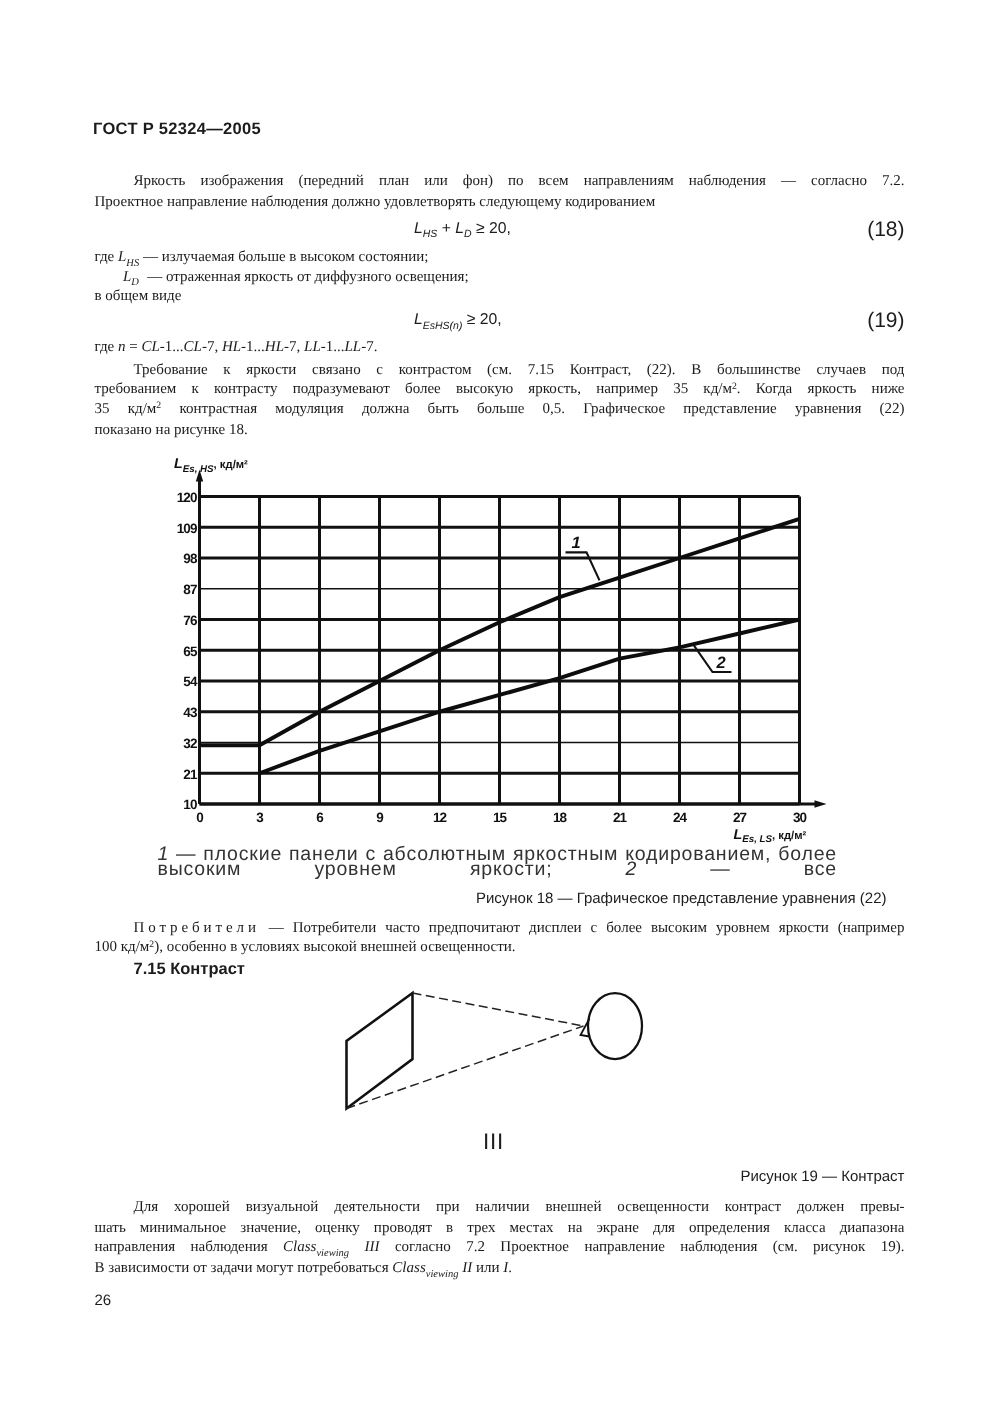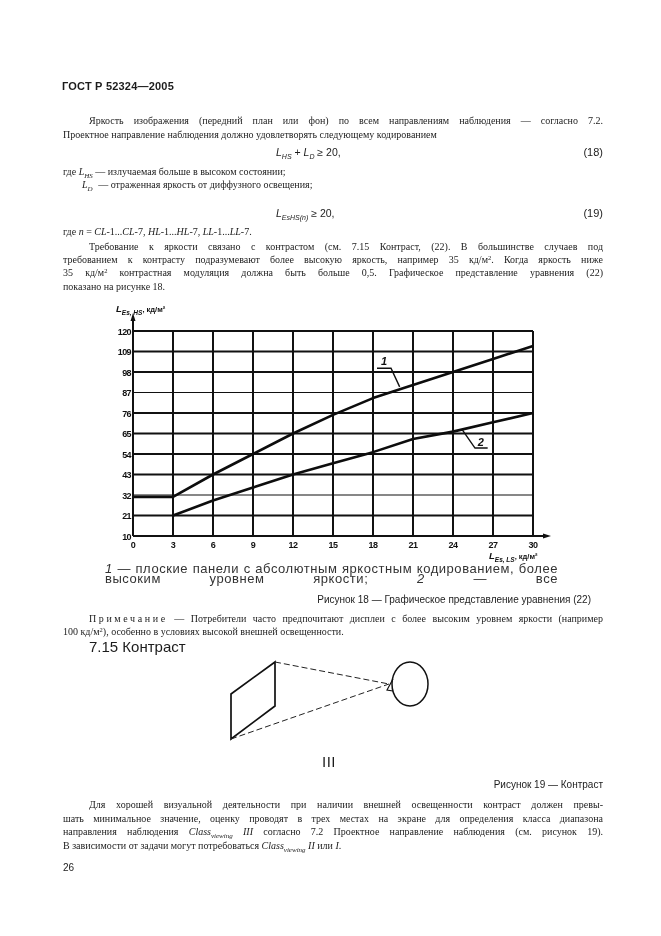--- a/index.html
+++ b/index.html
@@ -6,25 +6,25 @@
   .page { position:relative; width:661px; height:936px; background:#ffffff; overflow:hidden;
           font-family:"Liberation Sans", sans-serif; color:#1c1c1c; }
   .ln { position:absolute; left:63px; width:540px; height:13px; line-height:13px; font-size:10px; white-space:nowrap;font-family:Liberation Serif, serif; }
   .j { white-space:normal; text-align:justify; text-align-last:justify; }
   .ind { padding-left:26px; box-sizing:border-box; }
   .i { font-style:italic; }
   .sub { font-size:7px; position:relative; top:2.5px; font-style:italic; }
   .sup { font-size:6.5px; position:relative; top:-3.5px; }
   .hdr { position:absolute; left:62px; top:80px; font-size:11px; font-weight:bold; letter-spacing:0.2px; }
   .eqn { position:absolute; left:276px; font-size:10.5px; height:13px; line-height:13px; white-space:nowrap; }
-  .eqnum { position:absolute; right:58px; font-size:11px; height:13px; line-height:13px; }
+  .eqnum { position:absolute; right:58px; font-size:14px; height:13px; line-height:13px; }
   .legend { position:absolute; left:105px; width:453px; height:10px; line-height:10px; font-size:13px; letter-spacing:0.55px; white-space:normal; color:#333; }
   .caption { position:absolute; left:63px; width:540px; text-align:right; font-size:10px; height:13px; line-height:13px; }
   .spaced { letter-spacing:2.6px; }
-  .heading { position:absolute; left:89px; font-size:15px; font-weight:normal; height:13px; line-height:13px; }
+  .heading { position:absolute; left:89px; font-size:11px; font-weight:bold; height:13px; line-height:13px; }
   .roman { position:absolute; left:63px; width:532px; text-align:center; font-size:15px; top:753px; letter-spacing:0.5px; }
   .pnum { position:absolute; left:63px; top:862px; font-size:10px; }
   svg.overlay { position:absolute; left:0; top:0; pointer-events:none; }
 </style>
 </head>
 <body>
 
 <div class="page">
 
   <div class="hdr">ГОСТ Р 52324—2005</div>
@@ -36,20 +36,21 @@
     <span class="i">L</span><span class="sub">HS</span><span> + </span><span class="i">L</span><span class="sub">D</span><span> ≥ 20,</span>
   </div>
   <div class="eqnum" style="top:146px">(18)</div>
 
   <div class="ln" style="top:165px">
     <span>где </span><span class="i">L</span><span class="sub">HS</span><span> — излучаемая больше в высоком состоянии;</span>
   </div>
   <div class="ln" style="top:178px; padding-left:19px">
     <span class="i">L</span><span class="sub">D</span><span style="padding-left:3px"> — отраженная яркость от диффузного освещения;</span>
   </div>
+  <div class="ln" style="top:191px">в общем виде</div>
 
   <div class="eqn" style="top:207px">
     <span class="i">L</span><span class="sub">EsHS(n)</span><span> ≥ 20,</span>
   </div>
   <div class="eqnum" style="top:207px">(19)</div>
 
   <div class="ln" style="top:225px">
     <span>где </span><span class="i">n</span><span> = </span><span class="i">CL</span><span>-1...</span><span class="i">CL</span><span>-7, </span><span class="i">HL</span><span>-1...</span><span class="i">HL</span><span>-7, </span><span class="i">LL</span><span>-1...</span><span class="i">LL</span><span>-7.</span>
   </div>
 
@@ -122,21 +123,21 @@
       <polyline points="462.3333333333333,429.9590909090909 475,448.0363636363636 487.6666666666667,448.0363636363636" fill="none" stroke="#111" stroke-width="1.4"></polyline>
       <text x="477.6666666666667" y="445.6136363636364" font-size="11" font-weight="bold" font-style="italic" font-family="Liberation Sans, sans-serif" fill="#111">2</text>
     </svg>
 
   <div class="legend j" style="top:564px">
     <span class="i">1</span><span> — плоские панели с абсолютным яркостным кодированием, более высоким уровнем яркости; </span><span class="i">2</span><span> — все</span>
   </div>
   <div class="caption" style="top:593px; width:528px">Рисунок 18 — Графическое представление уравнения (22)</div>
 
   <div class="ln j ind" style="top:612px">
-    <span class="spaced">Примечание</span><span> — Потребители часто предпочитают дисплеи с более высоким уровнем яркости (например</span>
+    <span class="spaced">Потребители</span><span> — Потребители часто предпочитают дисплеи с более высоким уровнем яркости (например</span>
   </div>
   <div class="ln" style="top:625px">
     <span>100 кд/м</span><span class="sup">2</span><span>), особенно в условиях высокой внешней освещенности.</span>
   </div>
 
   <div class="heading" style="top:640px">7.15 Контраст</div>
 
   <svg class="overlay" width="661" height="936" viewBox="0 0 661 936">
     <polygon points="275,662 275,706 231,739 231,694" fill="none" stroke="#111" stroke-width="1.7" stroke-linejoin="miter"></polygon>
     <line x1="275" y1="662" x2="389" y2="684" stroke="#222" stroke-width="1" stroke-dasharray="6,3"></line>

